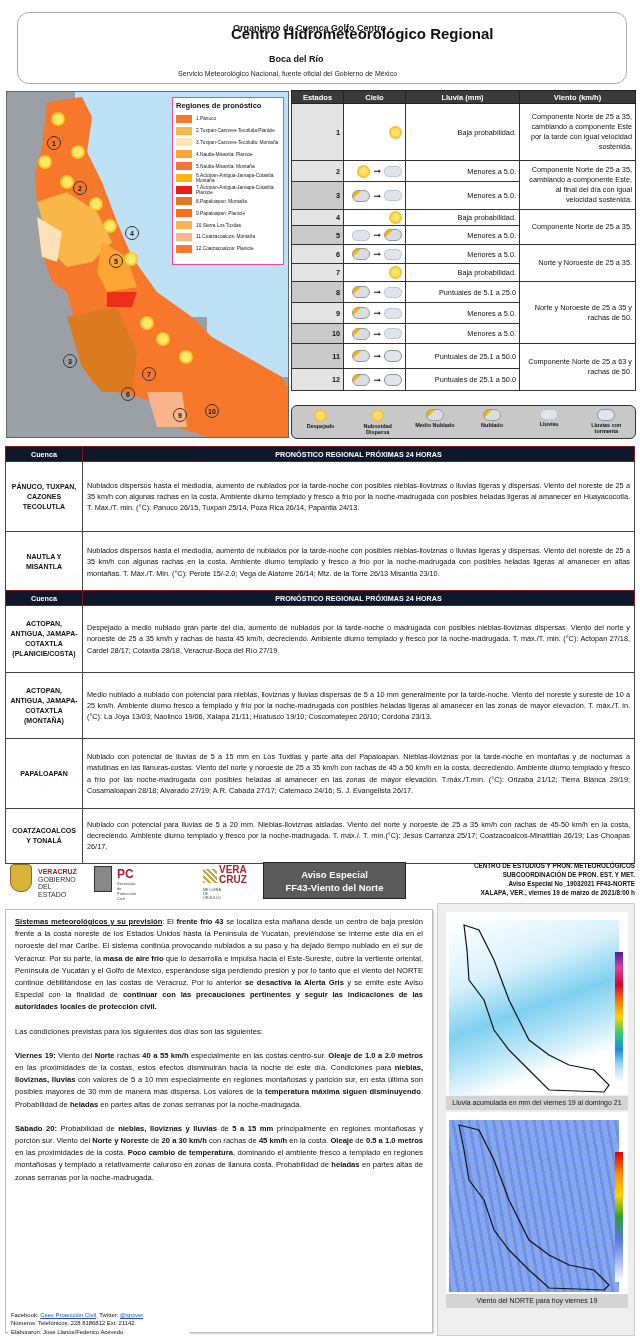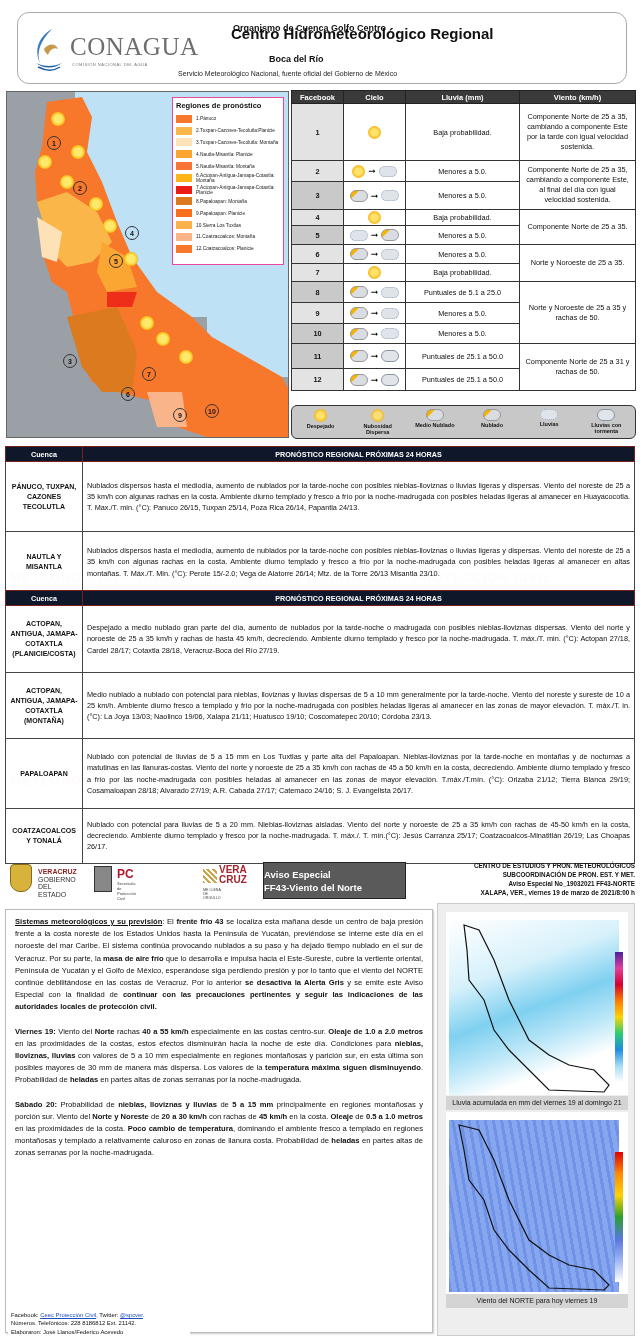--- a/index.html
+++ b/index.html
@@ -17,21 +17,21 @@
 .map .sea{position:absolute;left:68px;top:0;width:215px;height:225px;background:#bfe1f6}
 .map .sea2{position:absolute;left:200px;top:225px;width:83px;height:60px;background:#bfe1f6}
 .legend{position:absolute;left:172px;top:97px;width:112px;height:168px;background:#fff;border:1px solid #ec4899;padding:3px}
 .legend .lt{font-size:7.5px;font-weight:bold;margin-bottom:3px}
 .legend .li{display:flex;align-items:center;height:11.8px;font-size:4.8px;color:#222}
 .legend .sw{width:16px;height:8px;margin-right:4px;flex:none}
 .rnum{position:absolute;width:14px;height:14px;border:1px solid #333;border-radius:50%;font-size:7px;font-weight:bold;text-align:center;line-height:13px;color:#111}
 .sunm{position:absolute;width:14px;height:14px;border-radius:50%;background:radial-gradient(circle,#ffe96b 40%,#f6b300 75%,rgba(255,200,0,0) 78%)}
 .tbl{position:absolute;left:291px;top:90px;width:345px;border-collapse:collapse;font-size:7.3px}
 .tbl th{background:#3a3a3a;color:#fff;font-size:7.5px;height:13px;border:1px solid #222}
-.tbl td{border:1px solid #333;text-align:center;vertical-align:middle;padding:1px 3px}
+.tbl td{border:1px solid #333;text-align:right;vertical-align:middle;padding:1px 3px}
 .tbl td.reg{font-weight:bold;width:52px}
 .tbl td.regl{background:#e3e3e3}
 .tbl td.regd{background:#c9c9c9}
 .tbl td.sky{width:62px;white-space:nowrap}
 .tbl td.rain{width:114px}
 .tbl td.wind{line-height:10px}
 .ic{display:inline-block;vertical-align:middle;position:relative}
 .ic.sun{width:13px;height:13px;border-radius:50%;background:radial-gradient(circle,#ffe36a 35%,#f6a800 80%)}
 .ic.rcloud{width:18px;height:11px;border-radius:6px;background:#dfe3ea;border:1px dotted #9ab}
 .ic.scloud{width:18px;height:12px;border-radius:6px;background:#e1e4ea;border:1px solid #8a93a0}
@@ -49,49 +49,39 @@
 .logos{position:absolute;top:862px;height:38px}
 .vlogo .shield{position:absolute;left:10px;top:2px;width:22px;height:28px;border-radius:4px 4px 10px 10px;background:#d7b33b;border:1px solid #8a6a1a}
 .vlogo .tx{position:absolute;left:38px;top:6px;font-size:7px;line-height:7.5px;color:#333}
 .vlogo .tx b{color:#8a1e1e}
 .pclogo .bx{position:absolute;left:94px;top:4px;width:18px;height:26px;background:#888;border:1px solid #333}
 .pclogo .pc{position:absolute;left:117px;top:5px;font-size:12px;font-weight:bold;color:#b2182b}
 .pclogo .sub{position:absolute;left:117px;top:19px;font-size:4px;color:#444;line-height:5px}
 .vclogo .pat{position:absolute;left:203px;top:7px;width:14px;height:14px;background:repeating-linear-gradient(45deg,#c8a64a 0 2px,#fff 2px 4px)}
 .vclogo .vc{position:absolute;left:219px;top:3px;font-size:10px;font-weight:bold;color:#a6242e;line-height:10px}
 .vclogo .sub{position:absolute;left:203px;top:26px;font-size:3.6px;color:#444}
-.aviso{position:absolute;left:263px;top:862px;width:143px;height:37px;background:#5a5a5a;border:1px solid #222;color:#fff;font-size:9.5px;font-weight:bold;line-height:13px;padding-top:5px}
+.aviso{position:absolute;left:263px;top:862px;width:143px;height:37px;background:#5a5a5a;border:1px solid #222;color:#fff;text-align:center;font-size:9.5px;font-weight:bold;line-height:13px;padding-top:5px}
 .centro{position:absolute;left:410px;top:861px;width:225px;text-align:right;font-size:6.3px;font-weight:bold;line-height:9px}
 .centro .xal{font-size:6.4px}
 .body{position:absolute;left:5px;top:909px;width:428px;height:424px;border:1px solid #bbb;padding:6px 9px;font-size:7.6px;line-height:12.2px;text-align:justify;box-shadow:1px 1px 2px #ccc}
 .body p{margin-bottom:12px}
 .body u{font-weight:bold}
 .side{position:absolute;left:437px;top:903px;width:198px;height:433px;background:#eee;border:1px solid #ccc}
 .modimg{position:absolute;left:8px;background:#fff}
 .rainmap{position:absolute;left:3px;top:8px;width:170px;height:175px;background:linear-gradient(160deg,#ffffff 0%,#d7f1fb 30%,#7fd0f0 50%,#b9e6f8 65%,#ffffff 80%)}
 .windmap{position:absolute;left:3px;top:8px;width:170px;height:172px;background:repeating-linear-gradient(80deg,#6f92e8 0 3px,#86a6ee 3px 8px)}
 .cbar{position:absolute;right:5px;top:40px;width:8px;height:130px}
 .cap{position:absolute;left:8px;width:182px;height:14px;background:#d4d4d4;font-size:7px;text-align:center;line-height:14px}
 .foot{position:absolute;left:8px;top:1309px;width:182px;height:30px;background:#fff;font-size:5.9px;line-height:8.3px;padding:2px 3px}
 .foot a{color:#1f4fbf;text-decoration:underline}
 </style>
 </head>
 <body>
 
 <div class="hdr">
-  <div class="logo">
-    <svg class="mark" viewBox="0 0 36 44">
-      <path d="M22 2 C8 10 4 24 10 36 C6 26 10 14 22 2Z" fill="#3a7cc4"></path>
-      <path d="M14 22 C18 16 26 16 28 22 C24 20 20 22 18 28 C16 26 14 24 14 22Z" fill="#c69a4d"></path>
-      <path d="M6 36 C14 42 24 42 32 36 C24 40 14 40 6 36Z" fill="#1f5fa8"></path>
-      <path d="M8 40 C16 44 24 44 30 40" stroke="#1f5fa8" fill="none" stroke-width="1.5"></path>
-    </svg>
-    <div class="name">CONAGUA</div>
-    <div class="sub">COMISIÓN NACIONAL DEL AGUA</div>
-  </div>
   <div class="t1">Organismo de Cuenca Golfo Centro</div>
   <div class="t2">Centro Hidrometeorológico Regional</div>
   <div class="t3">Boca del Río</div>
   <div class="t4">Servicio Meteorológico Nacional, fuente oficial del Gobierno de México</div>
 </div>
 
 <div class="map">
   <div class="sea"></div>
   <div class="sea2"></div>
   <svg style="position:absolute;left:0;top:0" width="283" height="347">
@@ -177,21 +167,21 @@
       <div class="li">
         <span class="sw" style="background: rgb(247, 119, 43);"></span>
         <span>12.Coatzacoalcos: Planicie</span>
       </div>
     </div>
 </div>
 
 <table class="tbl">
   <thead>
     <tr>
-      <th>Facebook</th>
+      <th>Estados</th>
       <th>Cielo</th>
       <th>Lluvia (mm)</th>
       <th>Viento (km/h)</th>
     </tr>
   </thead>
   <tbody>
     <tr style="height:57px">
       <td class="reg regl">1</td>
       <td class="sky"><span class="ic sun"></span></td>
       <td class="rain">Baja probabilidad.</td>
@@ -243,21 +233,21 @@
     </tr>
     <tr style="height:20px">
       <td class="reg regd">10</td>
       <td class="sky"><span class="ic pcloud"></span><span class="arr">➞</span><span class="ic rcloud"></span></td>
       <td class="rain">Menores a 5.0.</td>
     </tr>
     <tr style="height:25px">
       <td class="reg regd">11</td>
       <td class="sky"><span class="ic pcloud"></span><span class="arr">➞</span><span class="ic scloud"></span></td>
       <td class="rain">Puntuales de 25.1 a 50.0</td>
-      <td class="wind" rowspan="2">Componente Norte de 25 a 31 y rachas de 50.</td>
+      <td class="wind" rowspan="2">Componente Norte de 25 a 63 y rachas de 50.</td>
     </tr>
     <tr style="height:22px">
       <td class="reg regl">12</td>
       <td class="sky"><span class="ic pcloud"></span><span class="arr">➞</span><span class="ic scloud"></span></td>
       <td class="rain">Puntuales de 25.1 a 50.0</td>
     </tr>
   </tbody>
 </table>
 
 <div class="skylegend">
@@ -356,20 +346,21 @@
 
 <div class="centro">
   <div>CENTRO DE ESTUDIOS Y PRON. METEOROLÓGICOS</div>
   <div>SUBCOORDINACIÓN DE PRON. EST. Y MET.</div>
   <div>Aviso Especial No_19032021 FF43-NORTE</div>
   <div class="xal">XALAPA, VER., viernes 19 de marzo de 2021/8:00 h</div>
 </div>
 
 <div class="body">
   <p><u>Sistemas meteorológicos y su previsión</u><span>: El </span><b>frente frío 43</b><span> se localiza esta mañana desde un centro de baja presión frente a la costa noreste de los Estados Unidos hasta la Península de Yucatán, previéndose se interne este día en el noroeste del mar Caribe. El sistema continúa provocando nublados a su paso y ha dejado tiempo nublado en el sur de Veracruz. Por su parte, la </span><b>masa de aire frío</b><span> que lo desarrolla e impulsa hacia el Este-Sureste, cubre la vertiente oriental, Península de Yucatán y el Golfo de México, esperándose siga perdiendo presión y por lo tanto que el viento del NORTE continúe debilitándose en las costas de Veracruz. Por lo anterior </span><b>se desactiva la Alerta Gris</b><span> y se emite este Aviso Especial con la finalidad de </span><b>continuar con las precauciones pertinentes y seguir las indicaciones de las autoridades locales de protección civil.</b></p>
+  <p>Las condiciones previstas para los siguientes dos días son las siguientes:</p>
   <p><b>Viernes 19:</b><span> Viento del </span><b>Norte</b><span> rachas </span><b>40 a 55 km/h</b><span> especialmente en las costas centro-sur. </span><b>Oleaje de 1.0 a 2.0 metros</b><span> en las proximidades de la costas, estos efectos disminuirán hacia la noche de este día. Condiciones para </span><b>nieblas, lloviznas, lluvias</b><span> con valores de 5 a 10 mm especialmente en regiones montañosas y parición sur, en esta última son posibles mayores de 30 mm de manera más dispersa. Los valores de la </span><b>temperatura máxima siguen disminuyendo</b><span>. Probabilidad de </span><b>heladas</b><span> en partes altas de zonas serranas por la noche-madrugada.</span></p>
   <p><b>Sábado 20:</b><span> Probabilidad de </span><b>nieblas, lloviznas y lluvias</b><span> de </span><b>5 a 15 mm</b><span> principalmente en regiones montañosas y porción sur. Viento del </span><b>Norte y Noreste</b><span> de </span><b>20 a 30 km/h</b><span> con rachas de </span><b>45 km/h</b><span> en la costa. </span><b>Oleaje</b><span> de </span><b>0.5 a 1.0 metros</b><span> en las proximidades de la costa. </span><b>Poco cambio de temperatura</b><span>, dominando el ambiente fresco a templado en regiones montañosas y templado a relativamente caluroso en zonas de llanura costa. Probabilidad de </span><b>heladas</b><span> en partes altas de zonas serranas por la noche-madrugada.</span></p>
 </div>
 
 <div class="side">
   <div class="modimg" style="top:8px;width:182px;height:183px">
     <div class="rainmap"></div>
     <svg style="position:absolute;left:3px;top:8px" width="170" height="175">
       <path d="M15 5 L30 10 L45 40 L60 80 L80 120 L100 135 L120 145 L145 150 L160 165 L155 172 L100 170 L80 150 L60 130 L45 110 L35 80 L20 60 L18 30 Z" fill="none" stroke="#111" stroke-width="1.2"></path>
     </svg>

